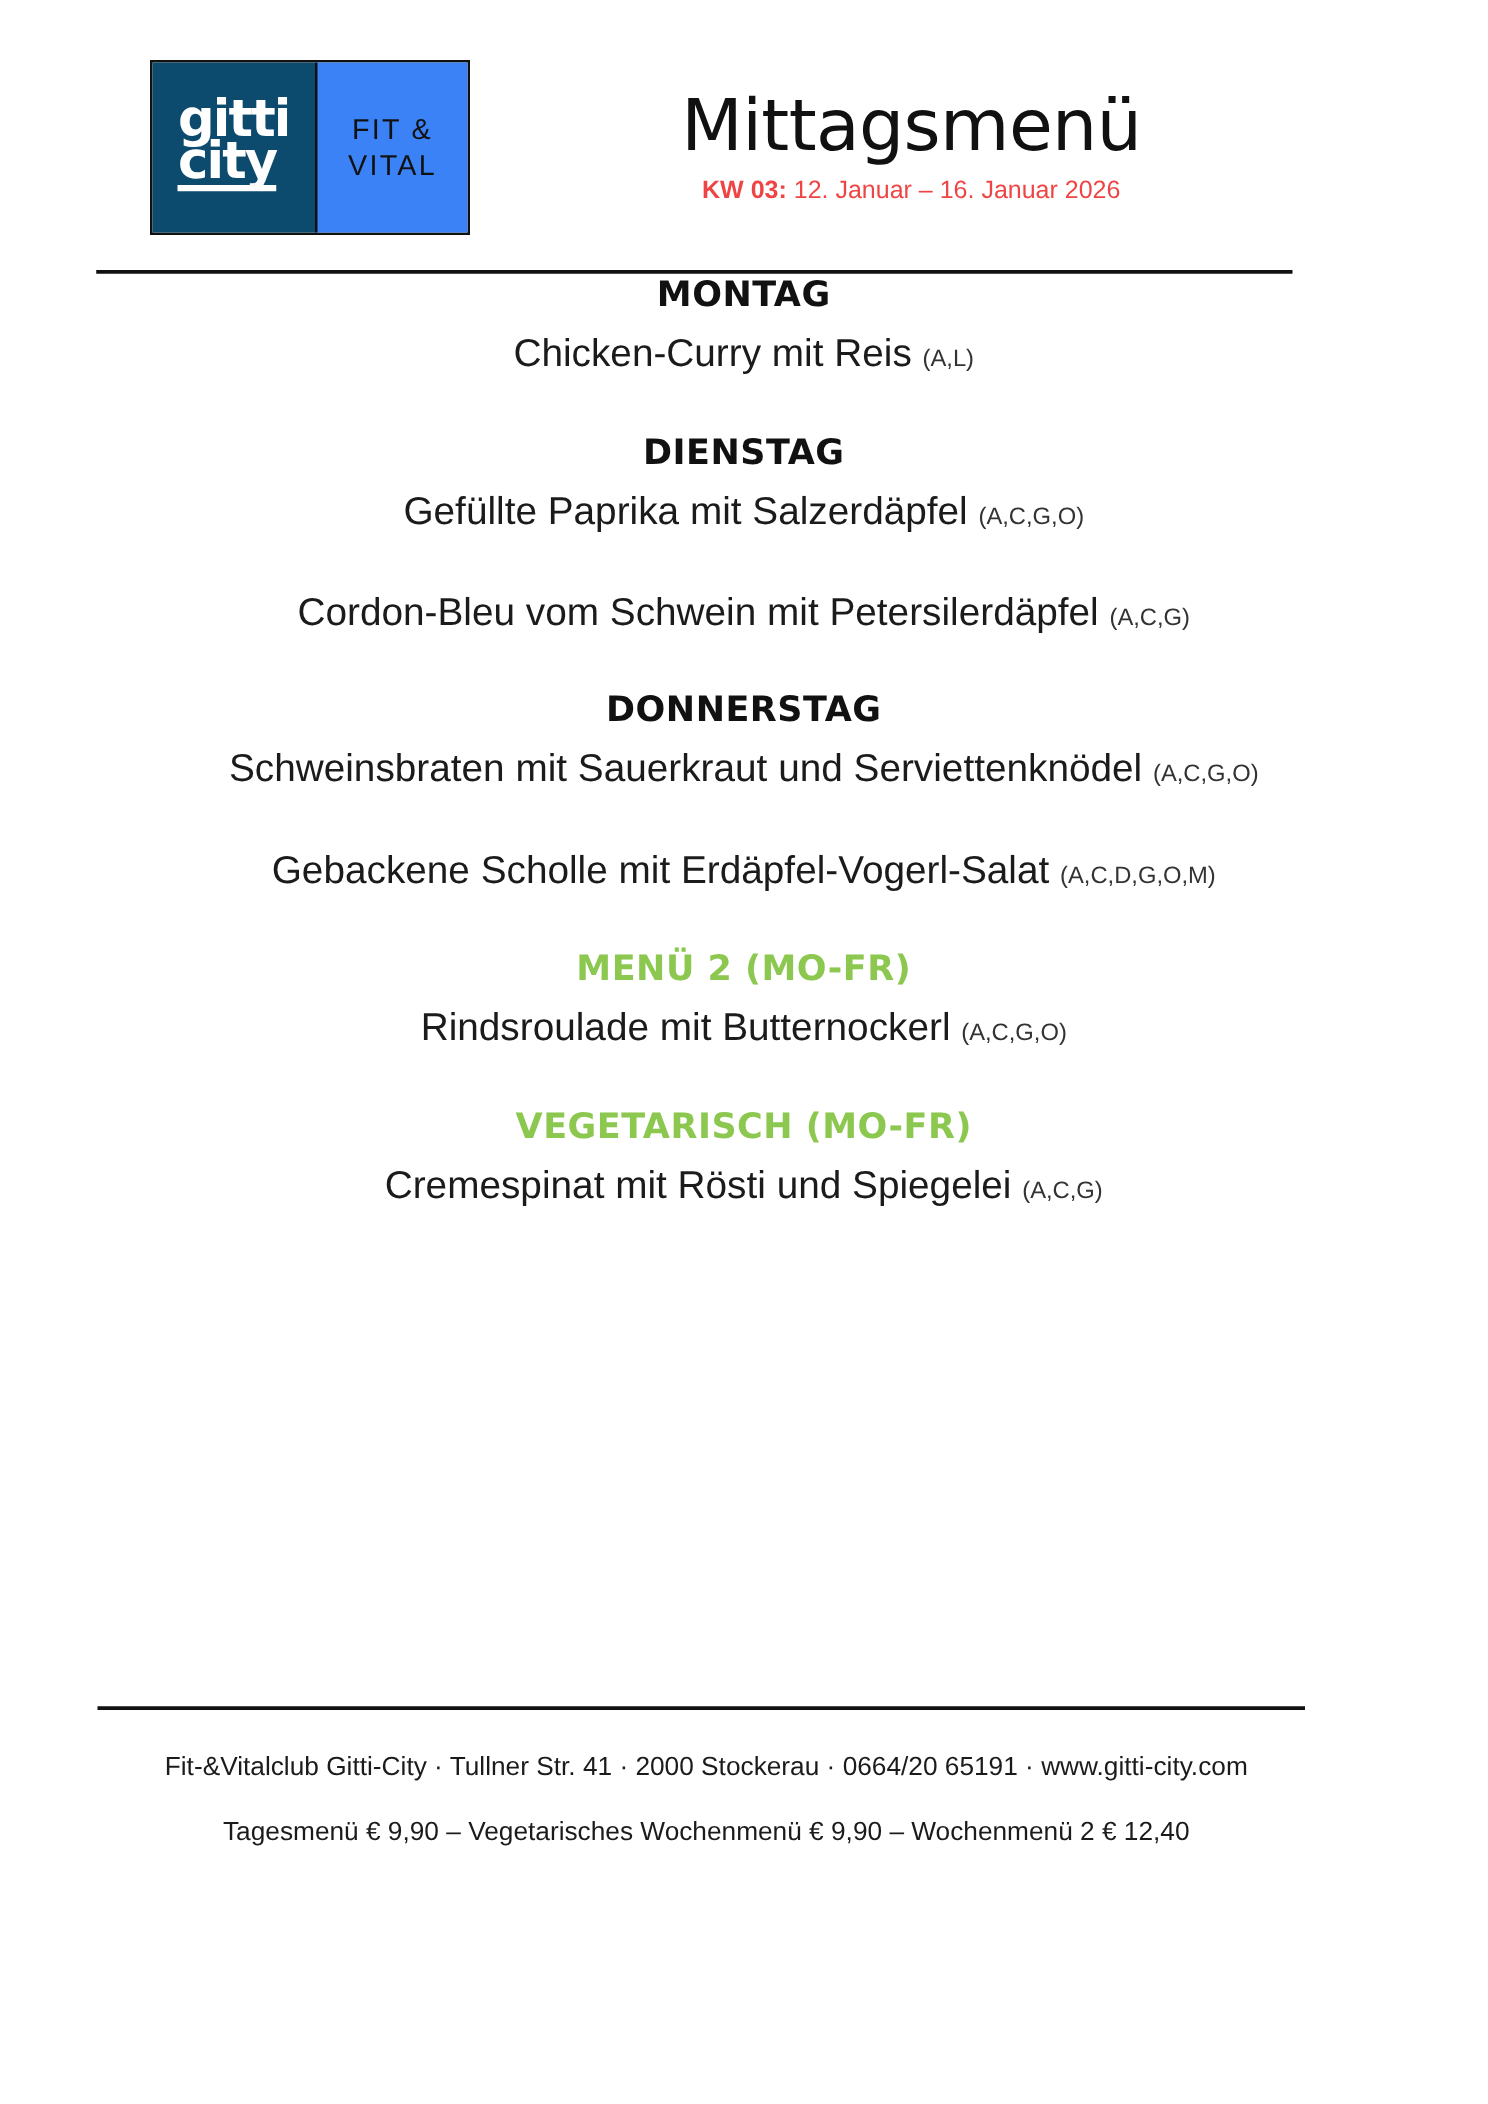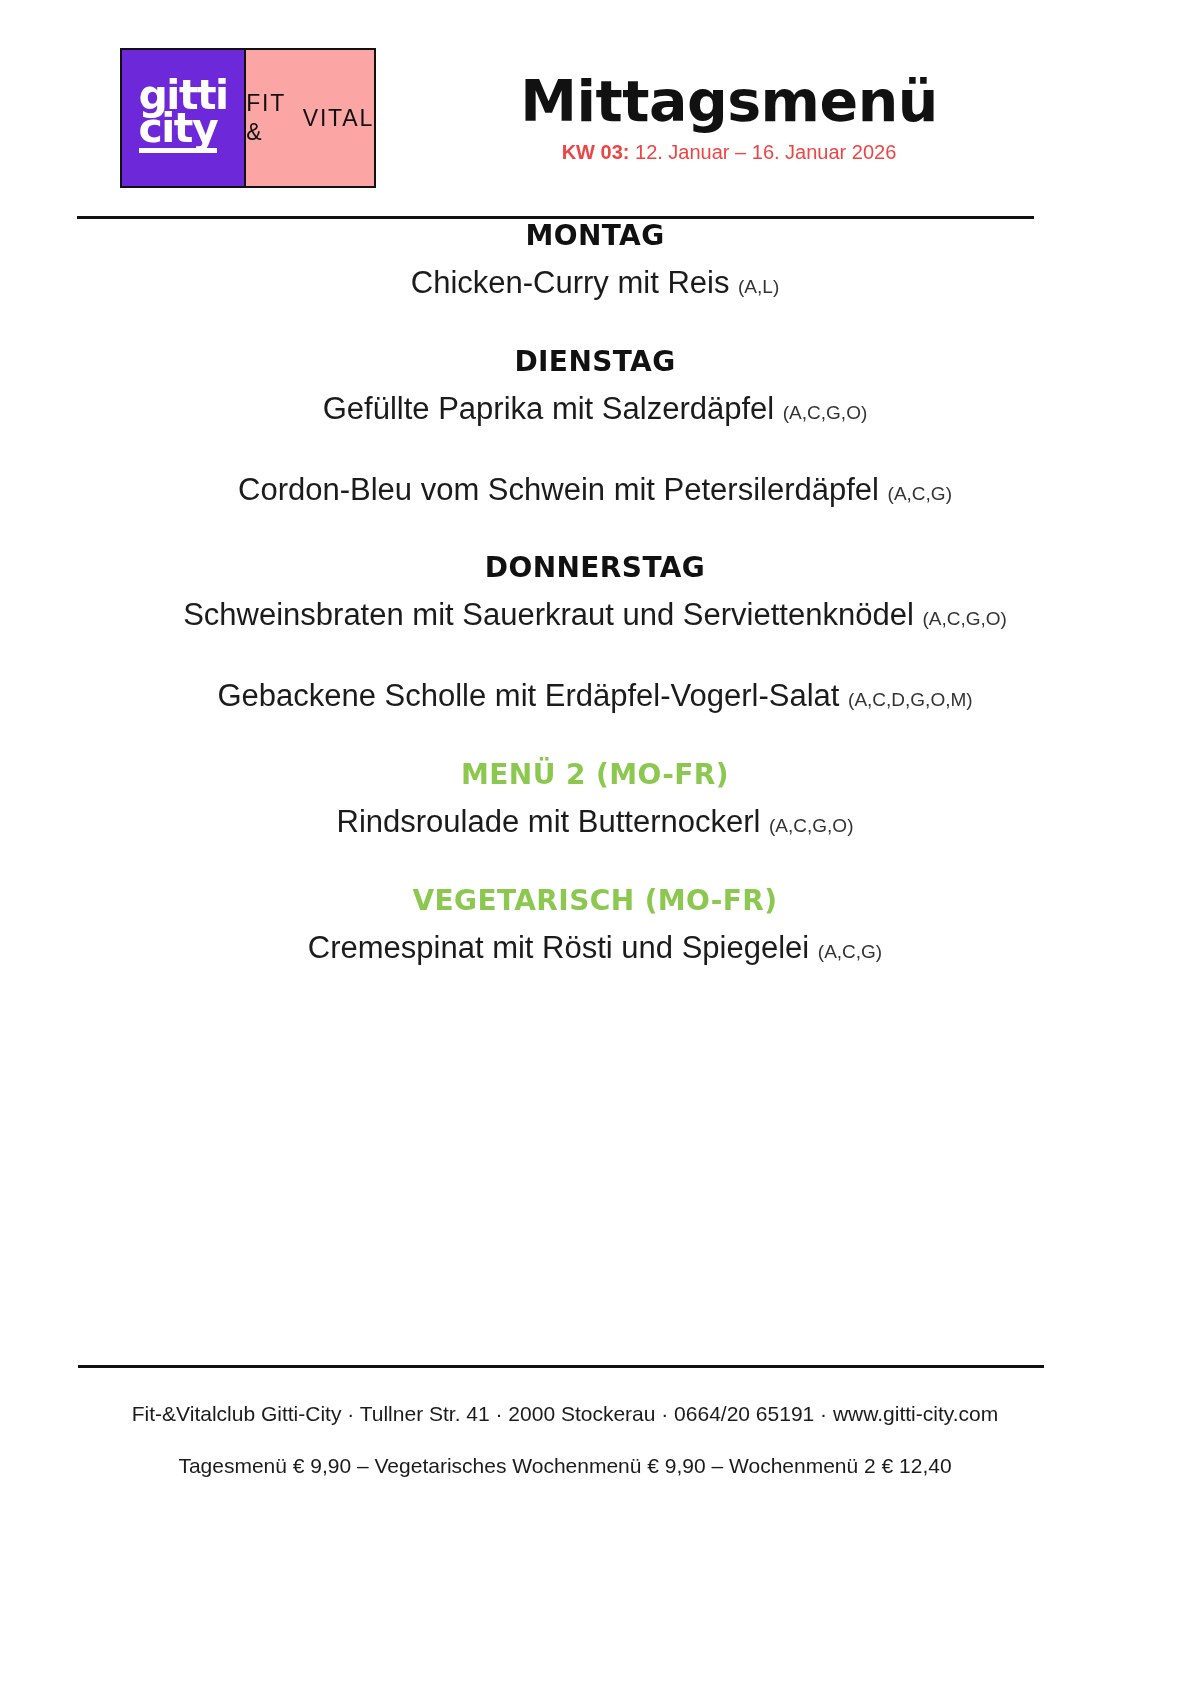--- a/index.html
+++ b/index.html
@@ -38,21 +38,21 @@
 
   .logo {
     display: flex;
     width: 256px;
     height: 140px;
     border: 2px solid #111111;
     box-sizing: border-box;
     flex: 0 0 auto;
   }
   .logo-mark {
-    background: #6d28d9;
+    background: #0c4a6e;
     width: 130px;
     display: flex;
     align-items: center;
     justify-content: center;
     flex-direction: column;
     padding: 10px 0 14px 0;
     box-sizing: border-box;
   }
   .logo-mark-inner {
     display: flex;
@@ -65,44 +65,44 @@
     font-family: "DejaVu Sans", sans-serif;
     font-weight: bold;
     font-size: 41px;
     letter-spacing: -1.5px;
   }
   .logo-word.second {
     border-bottom: 5px solid #ffffff;
     padding-bottom: 3px;
   }
   .logo-tag {
-    background: #fca5a5;
+    background: #3b82f6;
     flex: 1 1 auto;
     display: flex;
-    flex-direction: row;
+    flex-direction: column;
     align-items: center;
-    justify-content: space-between;
+    justify-content: center;
     border-left: 2px solid #111111;
   }
   .logo-tag span {
     font-family: "Liberation Sans", sans-serif;
     font-size: 23px;
     letter-spacing: 1.8px;
     color: #111111;
     line-height: 1.25;
   }
 
   .header-right {
     text-align: center;
     flex: 1 1 auto;
     padding-right: 20px;
   }
   .title {
     font-family: "DejaVu Sans", sans-serif;
-    font-weight: bold;
+    font-weight: normal;
     font-size: 57px;
     letter-spacing: -0.5px;
     line-height: 1.05;
     color: #111111;
     margin: 0;
   }
   .subtitle {
     font-size: 20px;
     margin-top: 10px;
     color: #ef4444;

